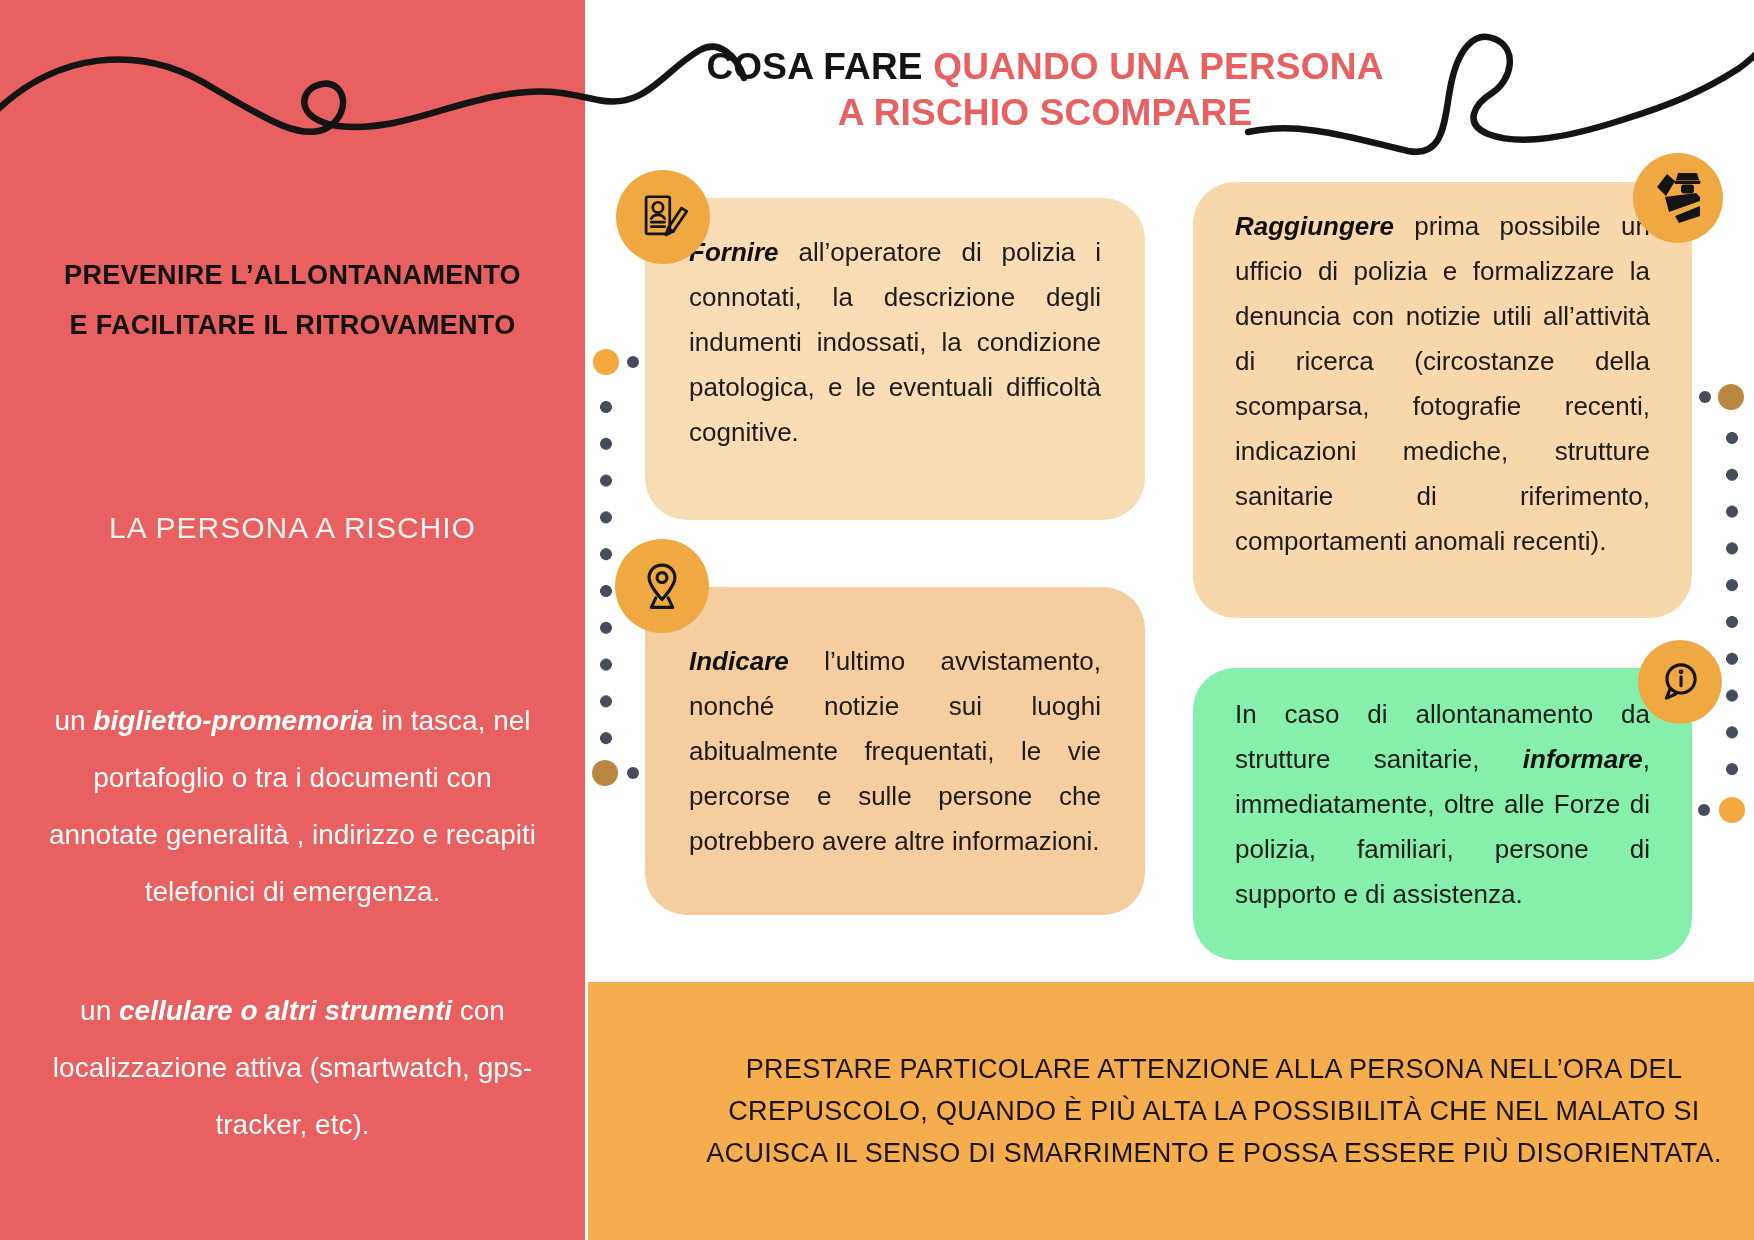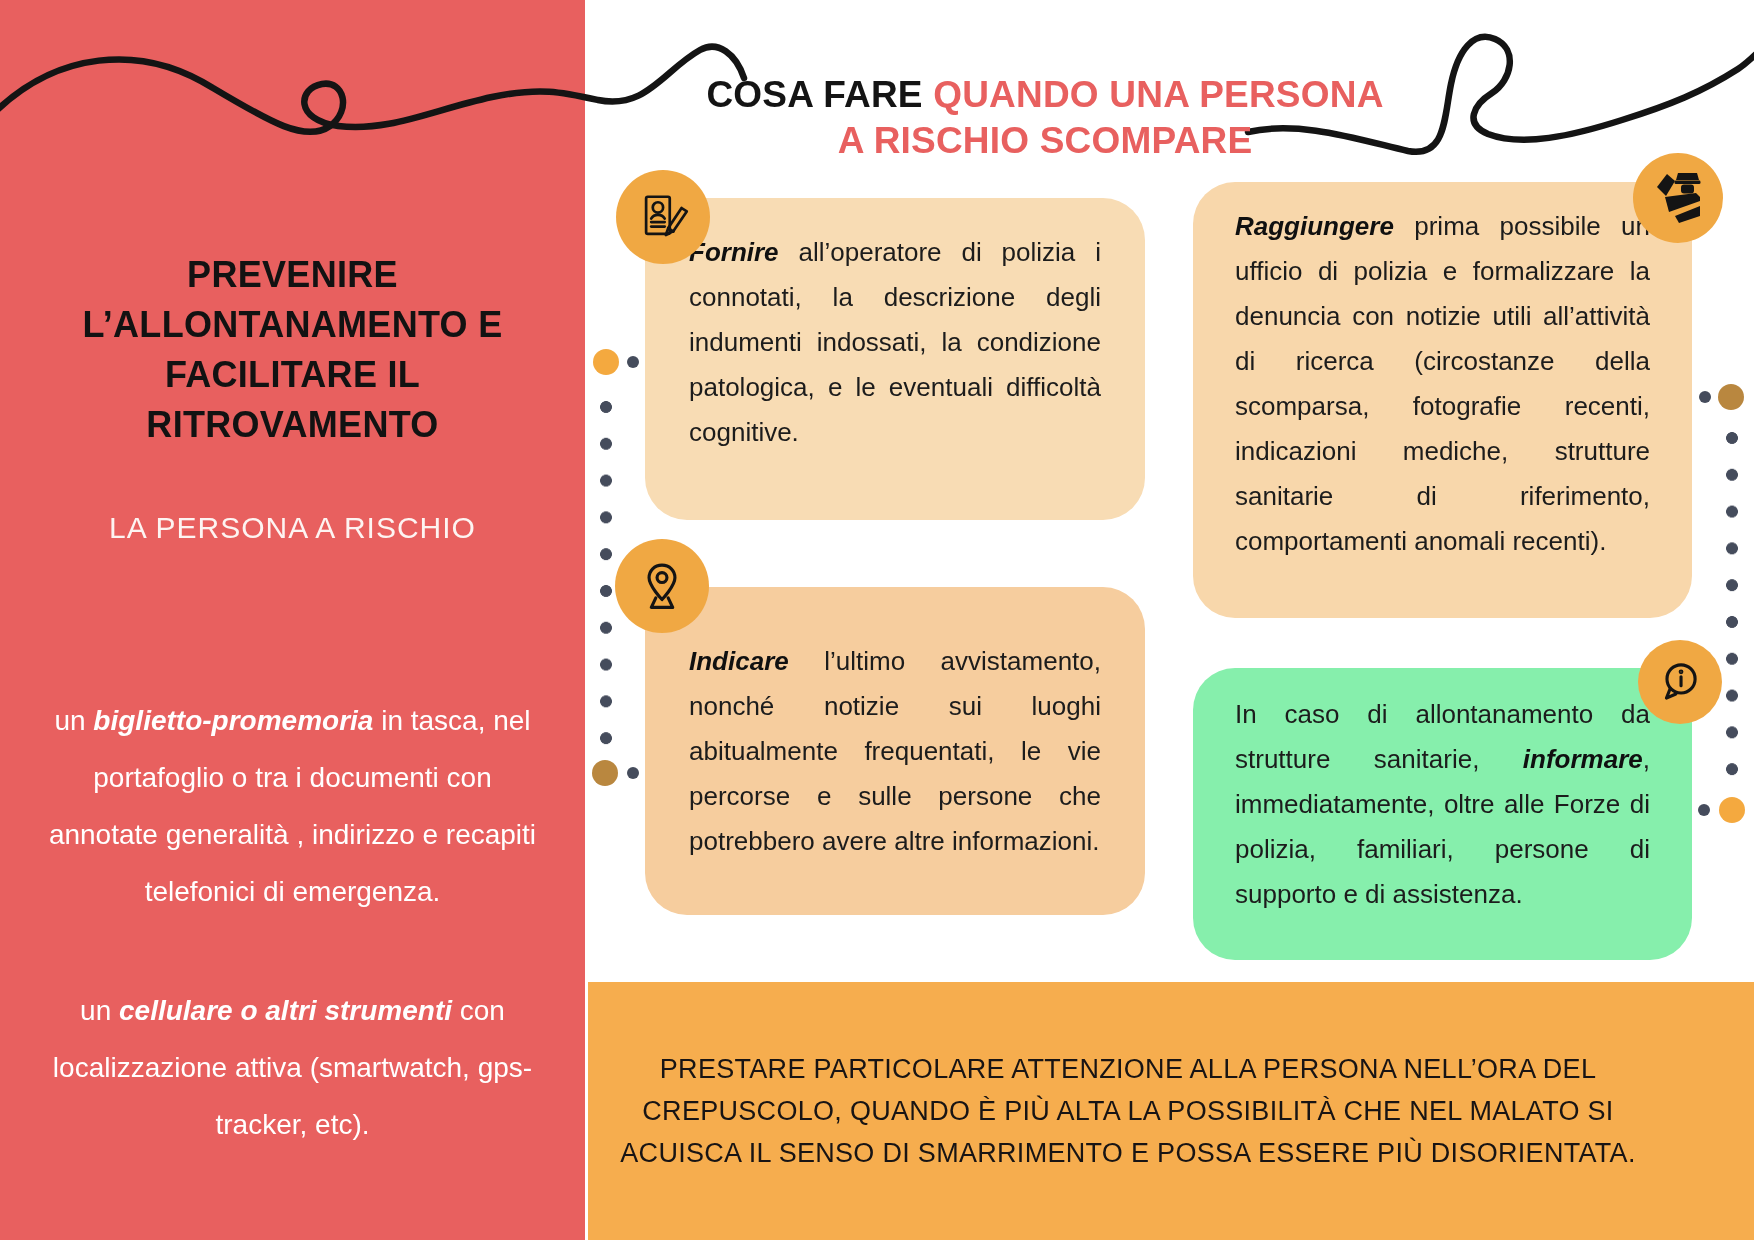--- a/index.html
+++ b/index.html
@@ -5,32 +5,32 @@
   html,body{margin:0;padding:0;}
   body{
     width:1754px;height:1240px;position:relative;overflow:hidden;
     background:#ffffff;font-family:"Liberation Sans",sans-serif;color:#141414;
   }
   .abs{position:absolute;}
 
   
   .red-panel{left:0;top:0;width:585px;height:1240px;background:#e8605f;}
   .lp-heading{left:52px;top:250px;width:481px;text-align:center;
-    font-size:36px;line-height:50px;font-weight:800;color:#121212;letter-spacing:.3px;}
+    font-size:27px;line-height:50px;font-weight:800;color:#121212;letter-spacing:.3px;}
   .lp-sub{left:52px;top:503px;width:481px;text-align:center;color:#fdf4f2;
     font-size:30px;line-height:50px;font-weight:400;letter-spacing:1px;}
   .lp-par{left:38px;width:509px;text-align:center;color:#ffffff;
     font-size:28px;line-height:57px;font-weight:400;}
   .lp-par b{font-style:italic;font-weight:800;}
   .lp-par-1{top:692px;}
   .lp-par-2{top:982px;}
 
   
   .title-wrap{left:620px;top:44px;width:850px;text-align:center;
-    font-size:37px;line-height:46px;font-weight:800;letter-spacing:.2px;margin-top:28px;}
+    font-size:37px;line-height:46px;font-weight:800;letter-spacing:.2px;}
   .t-black{color:#141414;}
   .t-red{color:#e8605f;}
 
   
   .card{border-radius:42px;box-sizing:border-box;}
   .card p{margin:0;text-align:justify;font-size:26px;line-height:45px;color:#1c1c1c;}
   .card .lead{font-weight:800;font-style:italic;color:#101010;}
   .card-fornire{left:645px;top:198px;width:500px;height:322px;background:#f8dcb4;padding:32px 44px 0;}
   .card-indicare{left:645px;top:587px;width:500px;height:328px;background:#f6cd9e;padding:52px 44px 16px;}
   .card-raggiungere{left:1193px;top:182px;width:499px;height:436px;background:#f8d7ab;padding:22px 42px 0;}
@@ -49,21 +49,21 @@
   .dot-col-left{left:600px;top:401px;height:347px;}
   .dot-col-right{left:1726px;top:432px;height:347px;}
   .dot{border-radius:50%;}
   .dot-big{width:26px;height:26px;}
   .dot-sm{width:12px;height:12px;background:#454c5c;}
   .dot-orange{background:#f4a93f;}
   .dot-brown{background:#b9873f;}
 
   
   .banner{left:588px;top:982px;width:1166px;height:258px;background:#f6ad4e;
-    display:flex;align-items:center;justify-content:flex-start;}
+    display:flex;align-items:center;justify-content:flex-end;}
   .banner-text{width:1080px;text-align:center;font-size:27px;line-height:42px;
     color:#181414;letter-spacing:.3px;text-transform:uppercase;}
 
   
   .squiggle-svg{left:0;top:0;width:1754px;height:210px;pointer-events:none;}
 
   svg.glyph{display:block;}
 </style>
 </head>
 <body>

